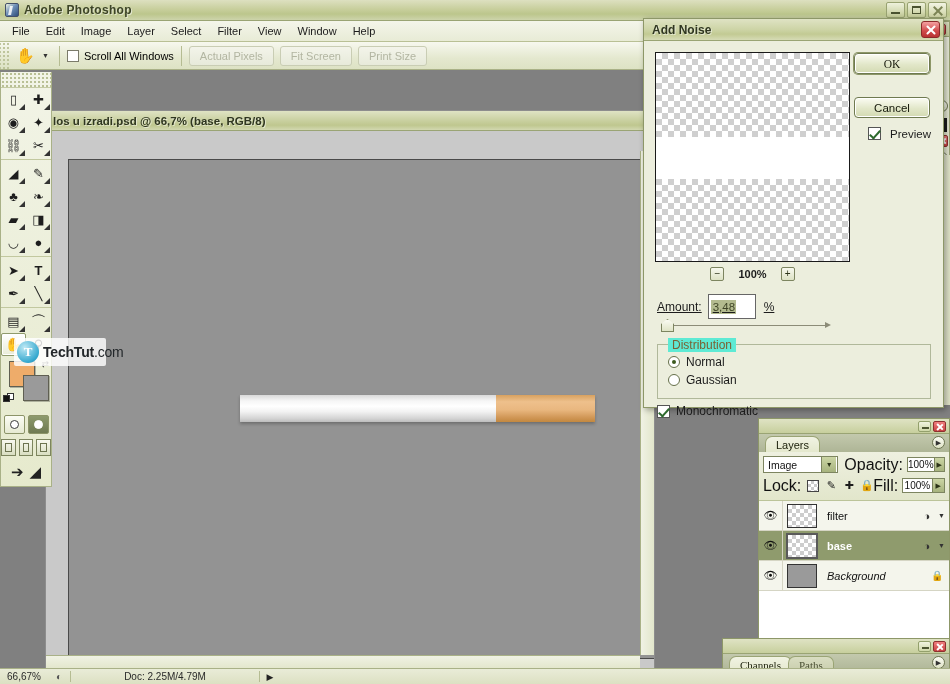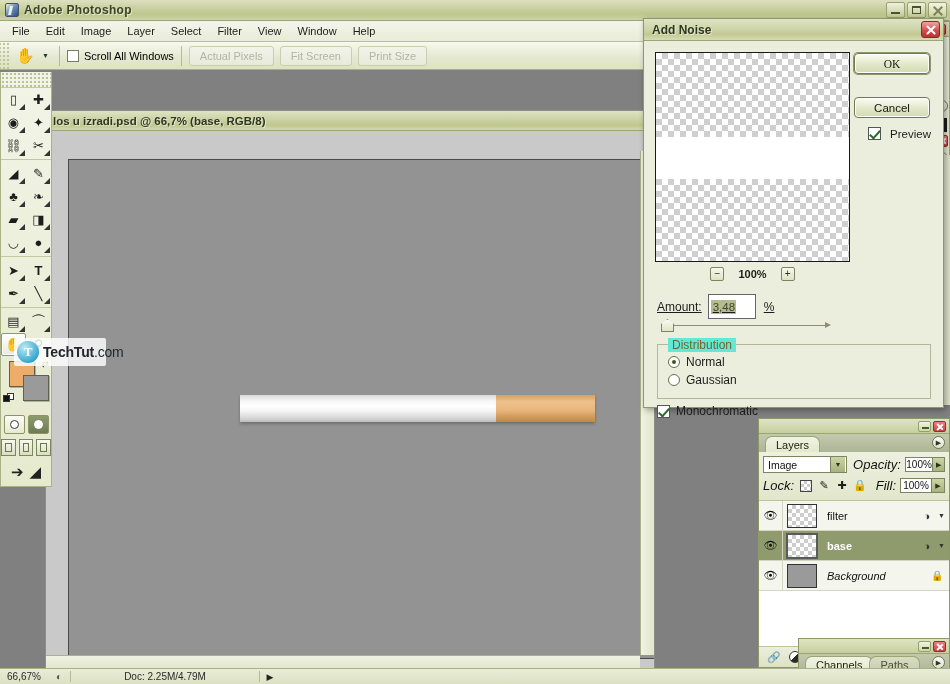--- a/index.html
+++ b/index.html
@@ -295,21 +295,21 @@
     display:flex;align-items:center;justify-content:space-between;
     font-size:10.5px;color:#111;padding-left:4px;
   }
   .sel-arrow{
     width:15px;height:15px;margin:0 1px 0 0;
     background:linear-gradient(to bottom,#cbd5a4,#a7b37e);
     border-left:1px solid #7d8560;
     display:flex;align-items:center;justify-content:center;
     font-size:7px;color:#2c3318;
   }
-  .llabel{ font-size:13px;color:#111;margin-left:6px;font-style:italic; }
+  .llabel{ font-size:16px;color:#111;margin-left:6px; }
   .numbox{
     width:32px;height:15px;background:#fff;border:1px solid #7d8560;
     font-size:10px;color:#111;display:flex;align-items:center;justify-content:center;
   }
   .numarrow{
     width:13px;height:15px;border:1px solid #7d8560;border-left:none;
     background:linear-gradient(to bottom,#cbd5a4,#a7b37e);
     display:flex;align-items:center;justify-content:center;font-size:7px;color:#2c3318;
   }
   .lock-icons{ display:flex;align-items:center;gap:6px;margin-left:6px;font-size:11px;color:#1d1d1d; }
@@ -363,24 +363,25 @@
   .fsquare .dot{width:6px;height:6px;border-radius:50%;background:#fff;}
   .ffolder{width:13px;height:10px;border:1px solid #333;background:#e8e8d8;border-top-width:3px;}
   .fpage{width:10px;height:12px;border:1px solid #333;background:#fff;position:relative;}
   .fpage:after{content:"";position:absolute;right:0;top:0;border-left:4px solid transparent;border-bottom:4px solid #888;}
   .ftrash{width:10px;height:12px;border:1px solid #333;border-top:none;background:#ddd;position:relative;}
   .ftrash:before{content:"";position:absolute;left:-2px;top:-3px;width:13px;height:2px;background:#333;}
   .flink{ font-size:11px;color:#222; }
 
   
   #channels-palette{
-    position:absolute; right:0; bottom:16px; width:152px; height:30px;
+    position:absolute; right:0; bottom:16px; width:228px; height:30px;
     z-index:5;
     background:linear-gradient(to bottom,#eceedd,#e0e4c8);
     border:1px solid #8d9768;
+    font-family:Liberation Serif, serif;
   }
 
   
   #add-noise-dialog{
     position:absolute; left:643px; top:18px; width:301px; height:390px;
     background:#eceedd;
     border:1px solid #8d9768;
     box-shadow:2px 2px 6px rgba(0,0,0,.35);
     z-index:20;
   }

